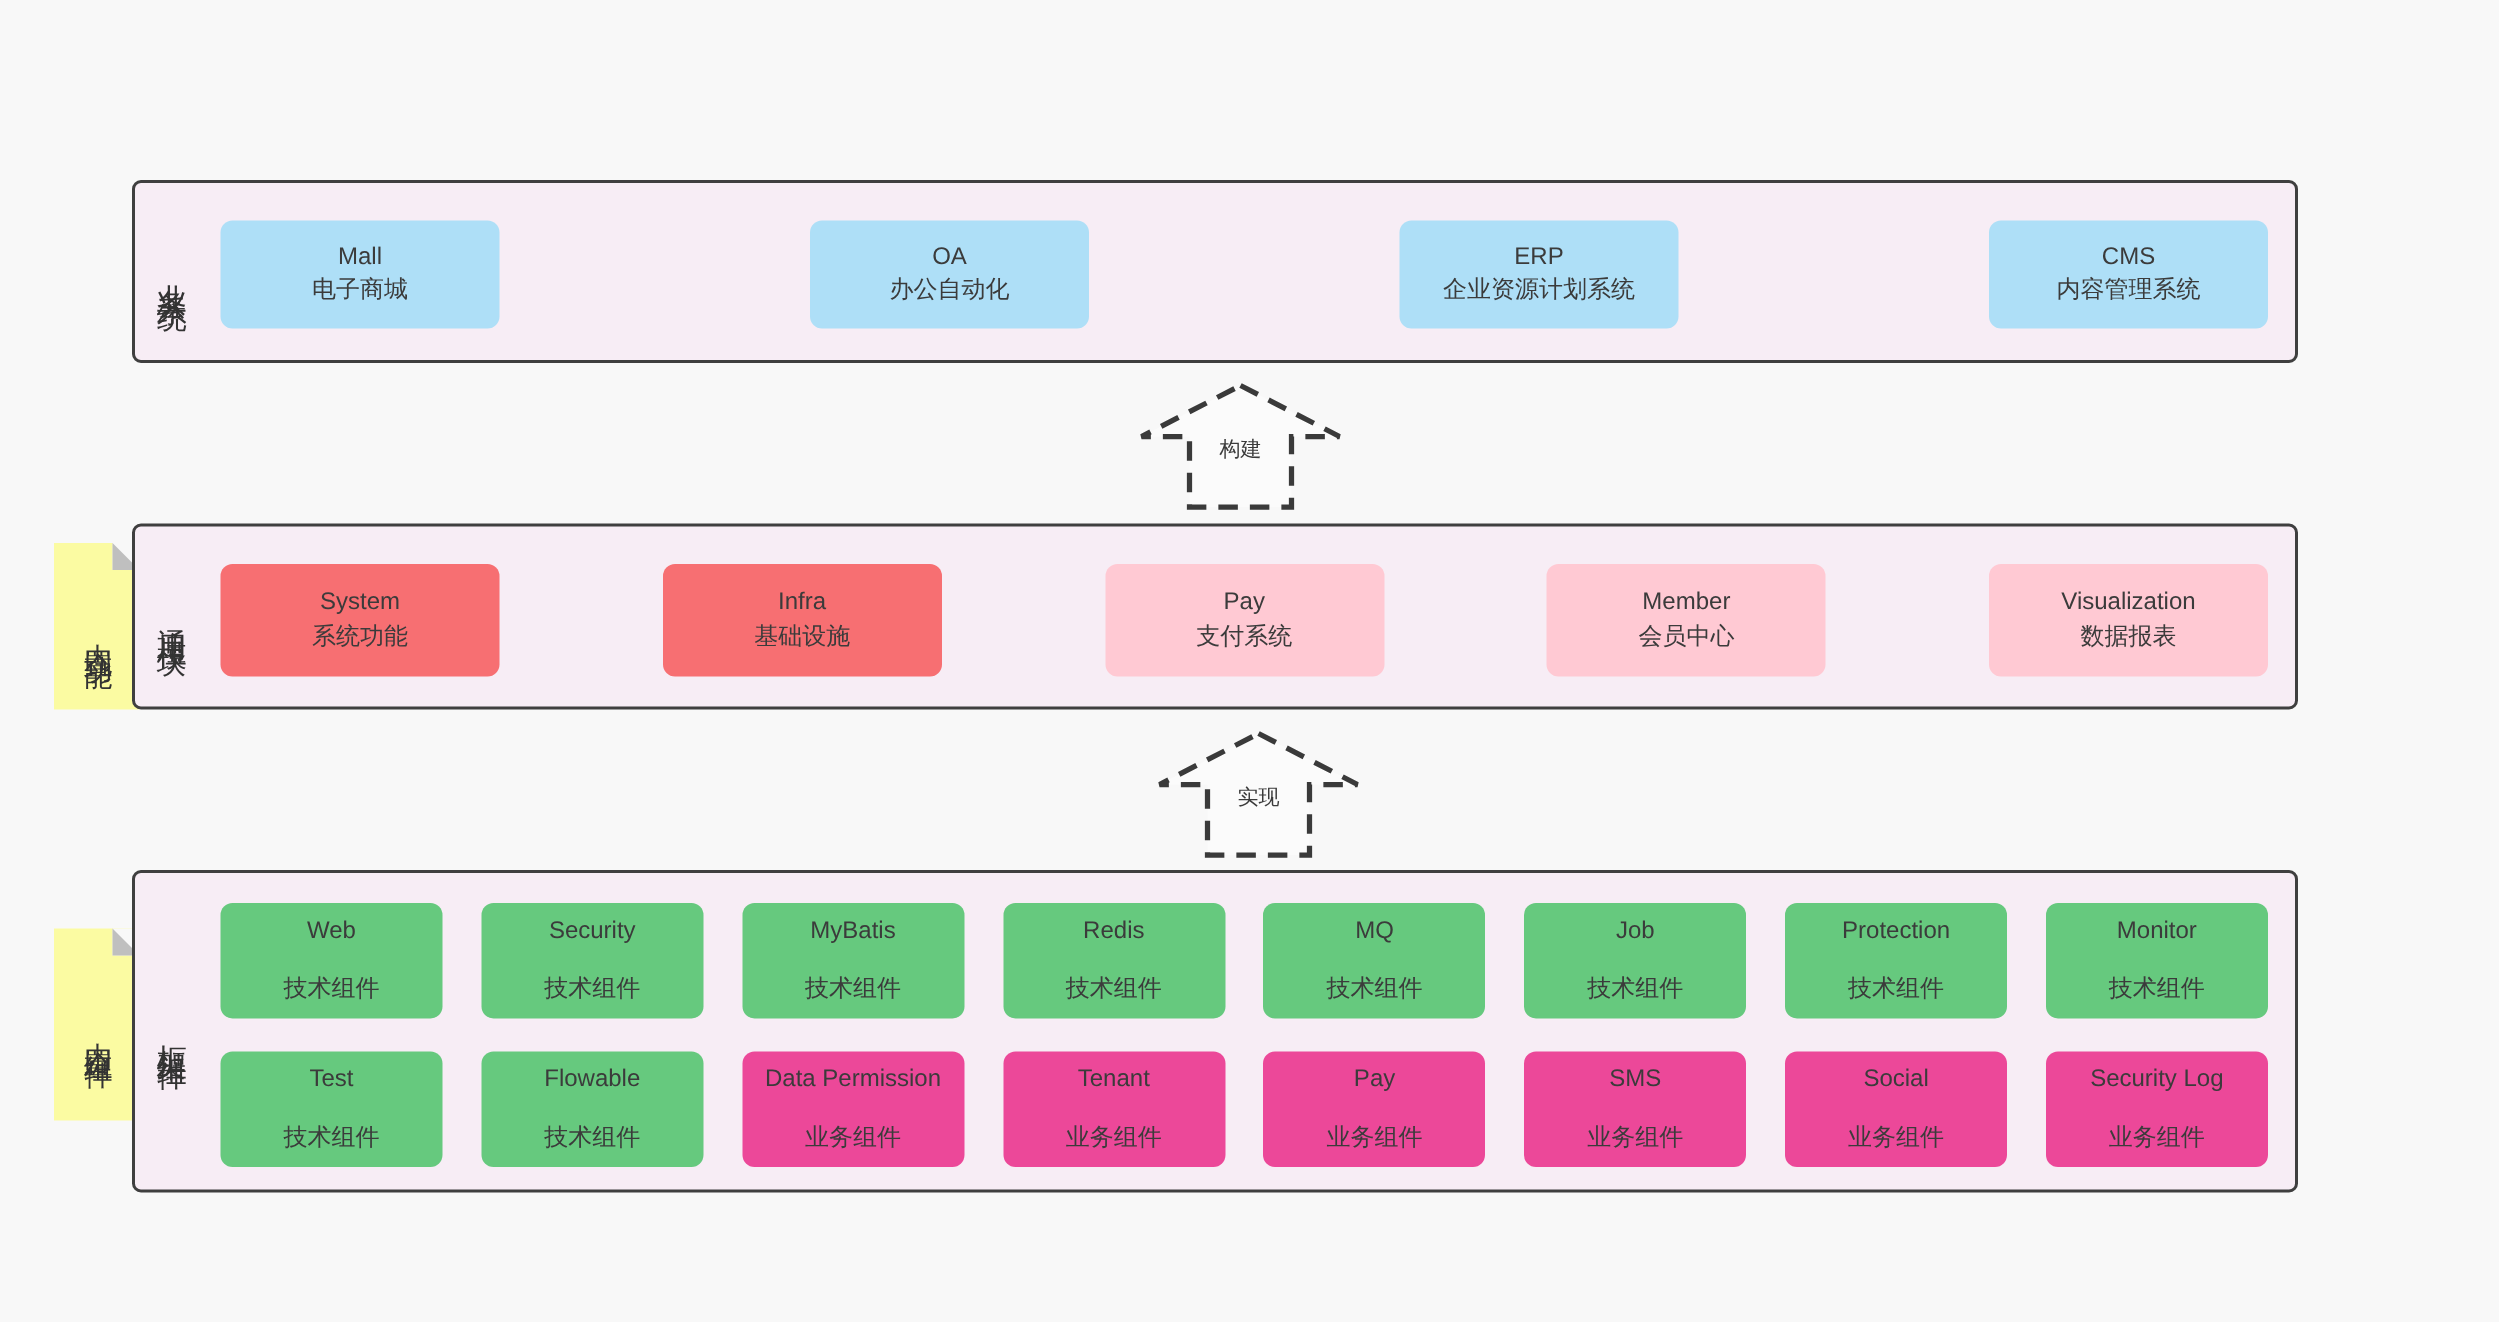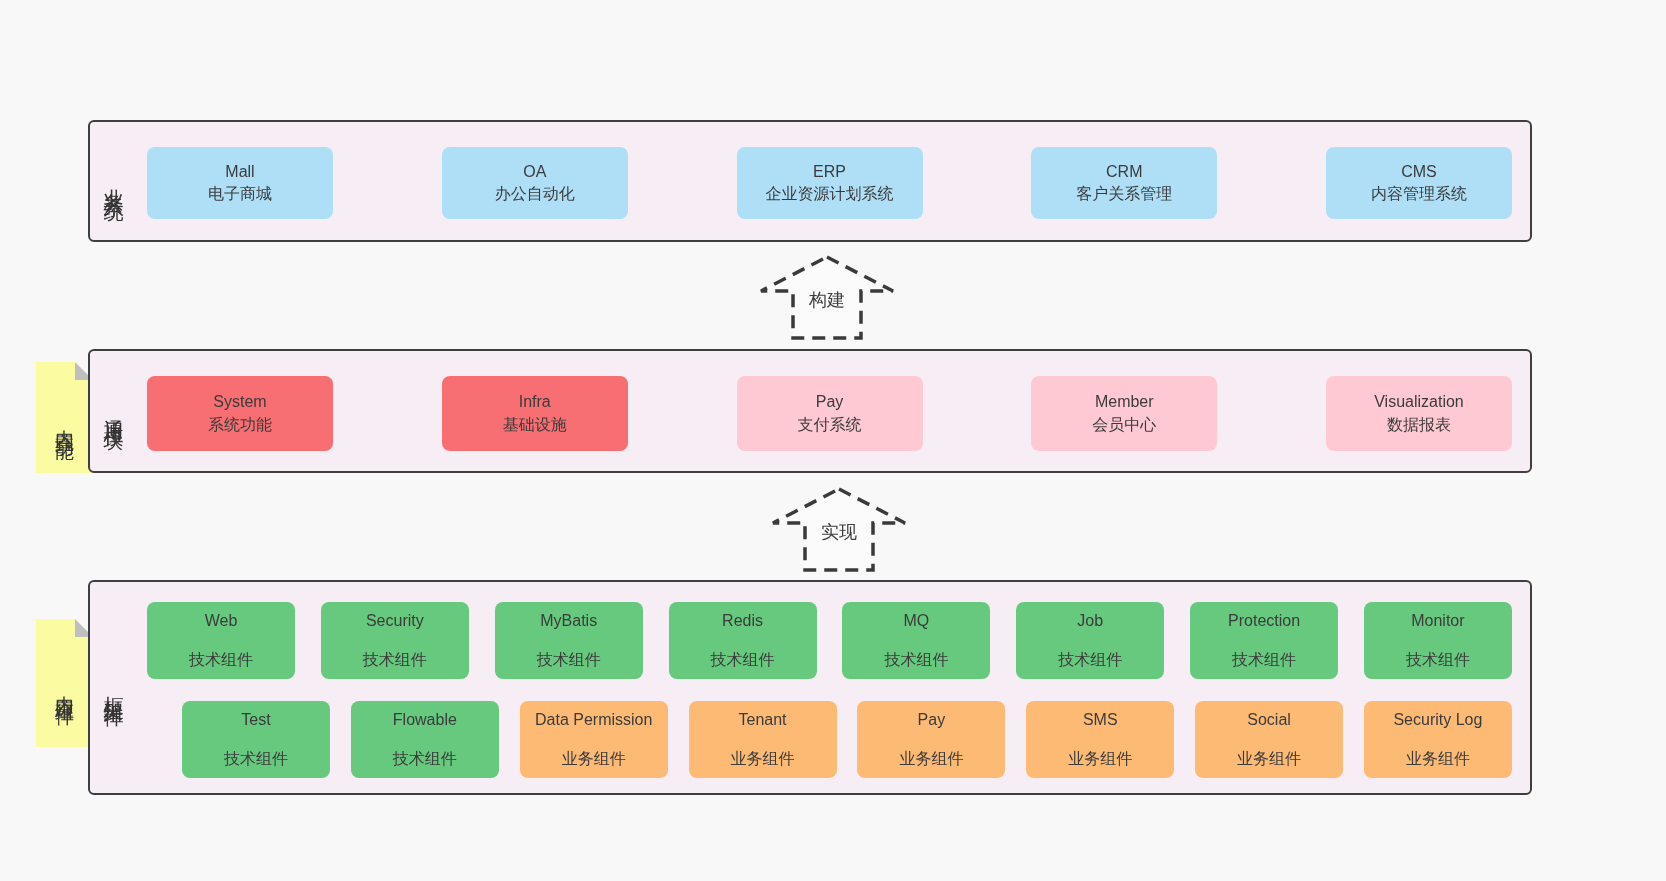--- a/index.html
+++ b/index.html
@@ -28,38 +28,38 @@
   }
 
   
   .box-row {
     position:absolute; left:57px; right:18px;
     display:flex; justify-content:space-between;
   }
   #panel-business .box-row { top:25px; }
   #panel-modules  .box-row { top:25px; }
   #panel-components .box-row.r1 { top:20px;  }
-  #panel-components .box-row.r2 { top:119px;margin-left:35px; }
+  #panel-components .box-row.r2 { top:119px; }
 
   .box {
     border-radius:8px;
     display:flex; flex-direction:column; justify-content:center; align-items:center;
     text-align:center; line-height:1.4; font-size:16px; color:#3b3b3b;
     box-sizing:border-box; padding:2px 4px;
   }
   .wide { width:186px; }
   #panel-business .box { height:72px; }
   #panel-modules  .box { height:75px; }
   #panel-components .box { width:148px; height:77px;gap:17px; }
 
   .blue        { background:#aedff7; }
   .red         { background:#f76f72; }
   .pink        { background:#ffc9d3; }
   .green       { background:#66c97e; }
-  .green-light { background:#fdba74; }
+  .green-light { background:#ec4899; }
 
   
   .tag {
     position:absolute; left:36px; width:57px;
     background:#fbfba2; z-index:1;
   }
   #tag-modules    { top:362px; height:111px; }
   #tag-components { top:619px; height:128px; }
   .fold {
     position:absolute; top:0; right:0; width:0; height:0;
@@ -72,21 +72,21 @@
     font-size:19px; letter-spacing:4px; color:#333; white-space:nowrap;
   }
 
   
   .arrow { position:absolute; width:140px; height:88px; z-index:1; }
   #arrow-build     { left:757px; top:254px; }
   #arrow-implement { left:769px; top:486px; }
   .arrow svg { display:block; }
   .arrow-label {
     position:absolute; left:50%; top:46px; transform:translate(-50%,-50%);
-    font-size:18px; color:#3b3b3b; background:#fbfbfb; padding:0 3px;
+    font-size:14px; color:#3b3b3b; background:#fbfbfb; padding:0 3px;
     white-space:nowrap;
   }
 </style>
 </head>
 <body>
 
 <div class="stage">
 
   <div class="tag" id="tag-modules">
     <span class="fold"></span>
@@ -104,24 +104,20 @@
         <div>Mall</div>
         <div>电子商城</div>
       </div>
       <div class="box wide blue">
         <div>OA</div>
         <div>办公自动化</div>
       </div>
       <div class="box wide blue">
         <div>ERP</div>
         <div>企业资源计划系统</div>
-      </div>
-      <div class="box wide blue">
-        <div>CRM</div>
-        <div>客户关系管理</div>
       </div>
       <div class="box wide blue">
         <div>CMS</div>
         <div>内容管理系统</div>
       </div>
     </div>
   </div>
 
   <div class="arrow" id="arrow-build">
     <svg width="140" height="88" viewBox="0 0 140 88">

